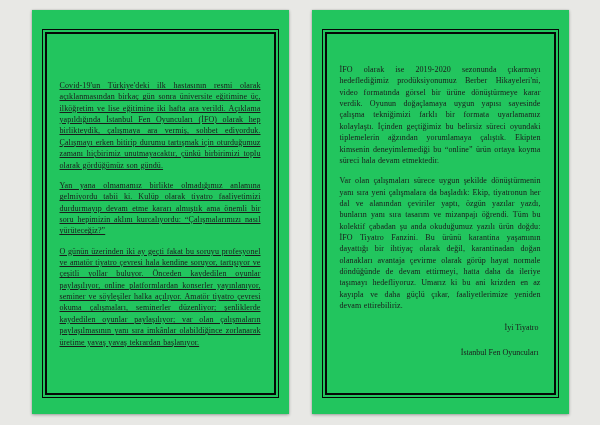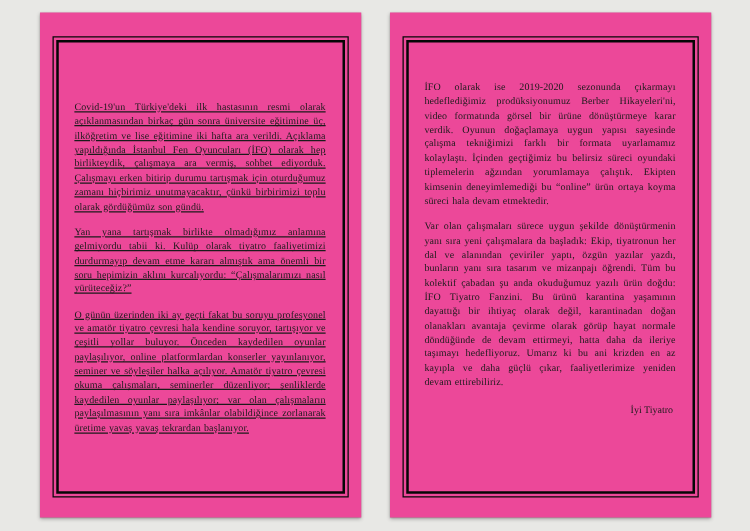--- a/index.html
+++ b/index.html
@@ -17,21 +17,21 @@
     display: flex;
     justify-content: center;
     align-items: flex-start;
     gap: 23px;
     padding-top: 10px;
     box-sizing: border-box;
   }
   .page {
     width: 257px;
     height: 404px;
-    background: #ec4899;
+    background: #22c55e;
     box-shadow: 0 1px 3px rgba(0,0,0,0.3), 0 0 1px rgba(0,0,0,0.2);
     box-sizing: border-box;
     padding: 19px 10px 16px 10px;
   }
   .frame-outer {
     border: 1px solid #060606;
     padding: 2px;
     height: 100%;
     box-sizing: border-box;
   }
@@ -72,32 +72,33 @@
 </head>
 <body>
 
 <div class="spread">
 
   <div class="page">
     <div class="frame-outer">
       <div class="frame-inner">
         <div class="content content-left">
           <p class="para">Covid-19'un Türkiye'deki ilk hastasının resmi olarak açıklanmasından birkaç gün sonra üniversite eğitimine üç, ilköğretim ve lise eğitimine iki hafta ara verildi. Açıklama yapıldığında İstanbul Fen Oyuncuları (İFO) olarak hep birlikteydik, çalışmaya ara vermiş, sohbet ediyorduk. Çalışmayı erken bitirip durumu tartışmak için oturduğumuz zamanı hiçbirimiz unutmayacaktır, çünkü birbirimizi toplu olarak gördüğümüz son gündü.</p>
-          <p class="para">Yan yana tartışmak birlikte olmadığımız anlamına gelmiyordu tabii ki. Kulüp olarak tiyatro faaliyetimizi durdurmayıp devam etme kararı almıştık ama önemli bir soru hepimizin aklını kurcalıyordu: “Çalışmalarımızı nasıl yürüteceğiz?”</p>
+          <p class="para">Yan yana olmamamız birlikte olmadığımız anlamına gelmiyordu tabii ki. Kulüp olarak tiyatro faaliyetimizi durdurmayıp devam etme kararı almıştık ama önemli bir soru hepimizin aklını kurcalıyordu: “Çalışmalarımızı nasıl yürüteceğiz?”</p>
           <p class="para">O günün üzerinden iki ay geçti fakat bu soruyu profesyonel ve amatör tiyatro çevresi hala kendine soruyor, tartışıyor ve çeşitli yollar buluyor. Önceden kaydedilen oyunlar paylaşılıyor, online platformlardan konserler yayınlanıyor, seminer ve söyleşiler halka açılıyor. Amatör tiyatro çevresi okuma çalışmaları, seminerler düzenliyor; şenliklerde kaydedilen oyunlar paylaşılıyor; var olan çalışmaların paylaşılmasının yanı sıra imkânlar olabildiğince zorlanarak üretime yavaş yavaş tekrardan başlanıyor.</p>
         </div>
       </div>
     </div>
   </div>
 
   <div class="page">
     <div class="frame-outer">
       <div class="frame-inner">
         <div class="content content-right">
           <p class="para">İFO olarak ise 2019-2020 sezonunda çıkarmayı hedeflediğimiz prodüksiyonumuz Berber Hikayeleri'ni, video formatında görsel bir ürüne dönüştürmeye karar verdik. Oyunun doğaçlamaya uygun yapısı sayesinde çalışma tekniğimizi farklı bir formata uyarlamamız kolaylaştı. İçinden geçtiğimiz bu belirsiz süreci oyundaki tiplemelerin ağzından yorumlamaya çalıştık. Ekipten kimsenin deneyimlemediği bu “online” ürün ortaya koyma süreci hala devam etmektedir.</p>
           <p class="para">Var olan çalışmaları sürece uygun şekilde dönüştürmenin yanı sıra yeni çalışmalara da başladık: Ekip, tiyatronun her dal ve alanından çeviriler yaptı, özgün yazılar yazdı, bunların yanı sıra tasarım ve mizanpajı öğrendi. Tüm bu kolektif çabadan şu anda okuduğumuz yazılı ürün doğdu: İFO Tiyatro Fanzini. Bu ürünü karantina yaşamının dayattığı bir ihtiyaç olarak değil, karantinadan doğan olanakları avantaja çevirme olarak görüp hayat normale döndüğünde de devam ettirmeyi, hatta daha da ileriye taşımayı hedefliyoruz. Umarız ki bu ani krizden en az kayıpla ve daha güçlü çıkar, faaliyetlerimize yeniden devam ettirebiliriz.</p>
           <p class="closing">İyi Tiyatro</p>
+          <p class="signature">İstanbul Fen Oyuncuları</p>
         </div>
       </div>
     </div>
   </div>
 
 </div>
 
 </body></html>

